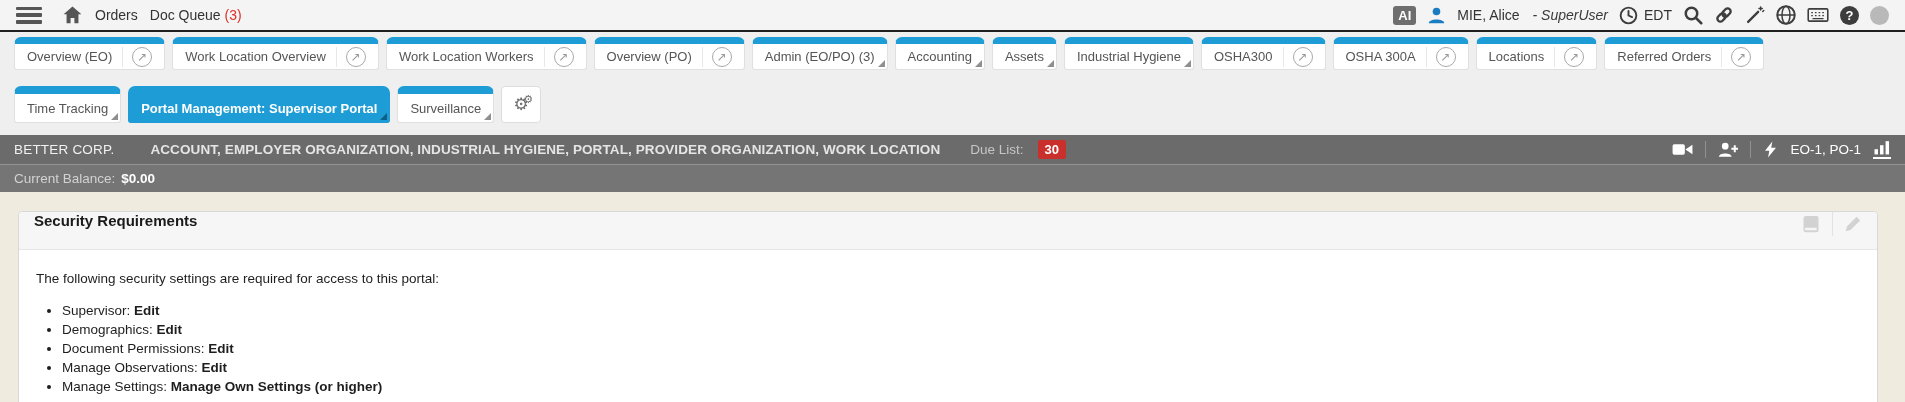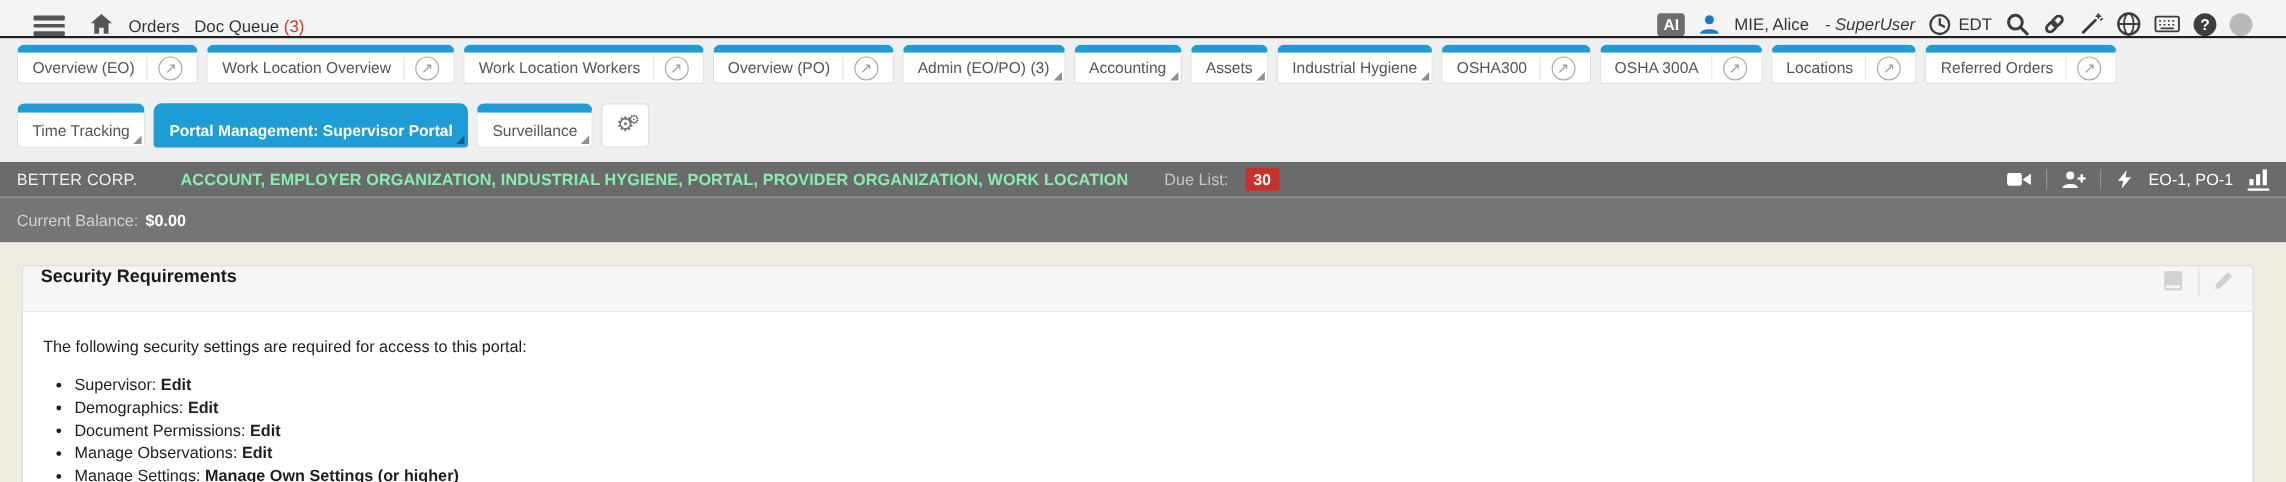--- a/index.html
+++ b/index.html
@@ -2,21 +2,21 @@
 <html><head>
 <meta charset="utf-8">
 <style>
   * { box-sizing: border-box; margin: 0; padding: 0; }
   html, body { width: 1905px; height: 402px; overflow: hidden; }
   body { font-family: "Liberation Sans", sans-serif; background: #efefef; }
 
   
   .topbar {
     height: 32px; background: #f4f4f4; border-bottom: 2px solid #1f1f1f;
-    display: flex; align-items: flex-end; padding: 0 28px; gap: 12px;
+    display: flex; align-items: center; padding: 0 16px; gap: 12px;
   }
   .hamburger { width: 26px; height: 17px; display: flex; flex-direction: column; justify-content: space-between; cursor: pointer; margin-right: 8px; }
   .hamburger span { display: block; height: 3.6px; background: #555; border-radius: 1px; }
   .icon { display: inline-flex; align-items: center; justify-content: center; color: #3d3d3d; }
   .topbar-left { display: flex; align-items: center; gap: 12px; }
   .nav-link { font-size: 14px; color: #333; cursor: pointer; }
   .nav-link .red { color: #d9342b; }
   .topbar-right { margin-left: auto; display: flex; align-items: center; gap: 11px; }
   .ai-badge { background: #6e6e6e; color: #fff; font-weight: bold; font-size: 13px; padding: 2px 5px; border-radius: 3px; }
   .user-name { font-size: 14px; color: #333; }
@@ -56,29 +56,29 @@
   }
   .gear-big { font-size: 17px; line-height: 1; }
   .gear-small { font-size: 11px; line-height: 1; position: absolute; right: 7px; top: 7px; }
 
   
   .context-bar {
     height: 29px; background: #6b6b6b; display: flex; align-items: center;
     padding: 0 14px; color: #fff; font-size: 13.5px; gap: 14px;
   }
   .company { letter-spacing: 0.2px; color: #f1f1f1; margin-right: 22px; }
-  .scope-text { color: #86efac; font-weight: bold; letter-spacing: 0.1px; }
+  .scope-text { color: #e5e5e5; font-weight: bold; letter-spacing: 0.1px; }
   .due-label { color: #c6c6c6; margin-left: 16px; }
   .due-badge { background: #c9302c; color: #fff; font-weight: bold; font-size: 13px; padding: 2px 7px; border-radius: 2px; }
   .context-right { margin-left: auto; display: flex; align-items: center; gap: 12px; color: #fff; }
   .vdiv { width: 1px; height: 17px; background: #919191; }
   .entity-refs { font-size: 13.5px; color: #fff; }
   .chart-wrap { border-bottom: 2px solid #fff; padding-bottom: 2px; display: inline-flex; }
   .balance-bar {
-    height: 38px; background: #757575; border-top: 1px solid #949494;
+    height: 28px; background: #757575; border-top: 1px solid #949494;
     display: flex; align-items: center; padding: 0 14px; font-size: 13.5px;
   }
   .balance-label { color: #d2d2d2; margin-right: 6px; }
   .balance-value { color: #fff; font-weight: bold; }
 
   
   .content { background: #f0ebdf; padding: 19px 27px 0 18px; height: 230px; }
   .panel { background: #fff; border: 1px solid #d8d8d8; border-radius: 4px; height: 280px; }
   .panel-header {
     display: flex; align-items: flex-start; height: 38px; background: #f6f6f6;

